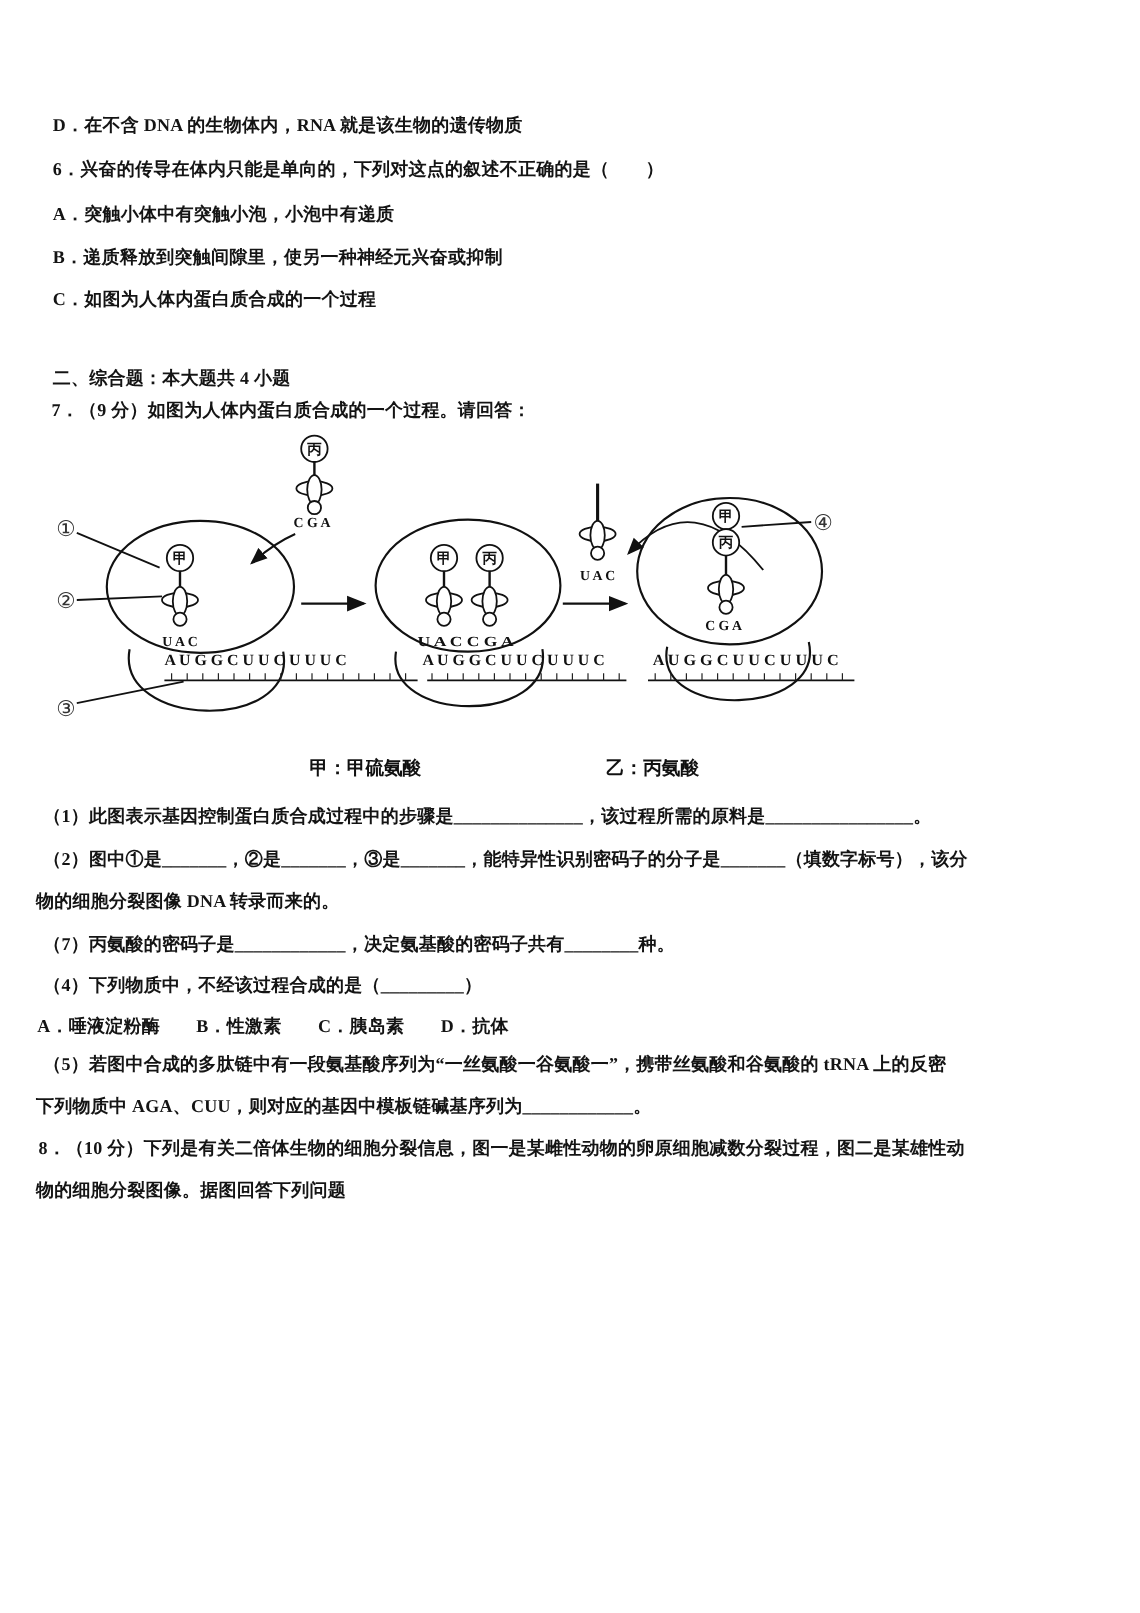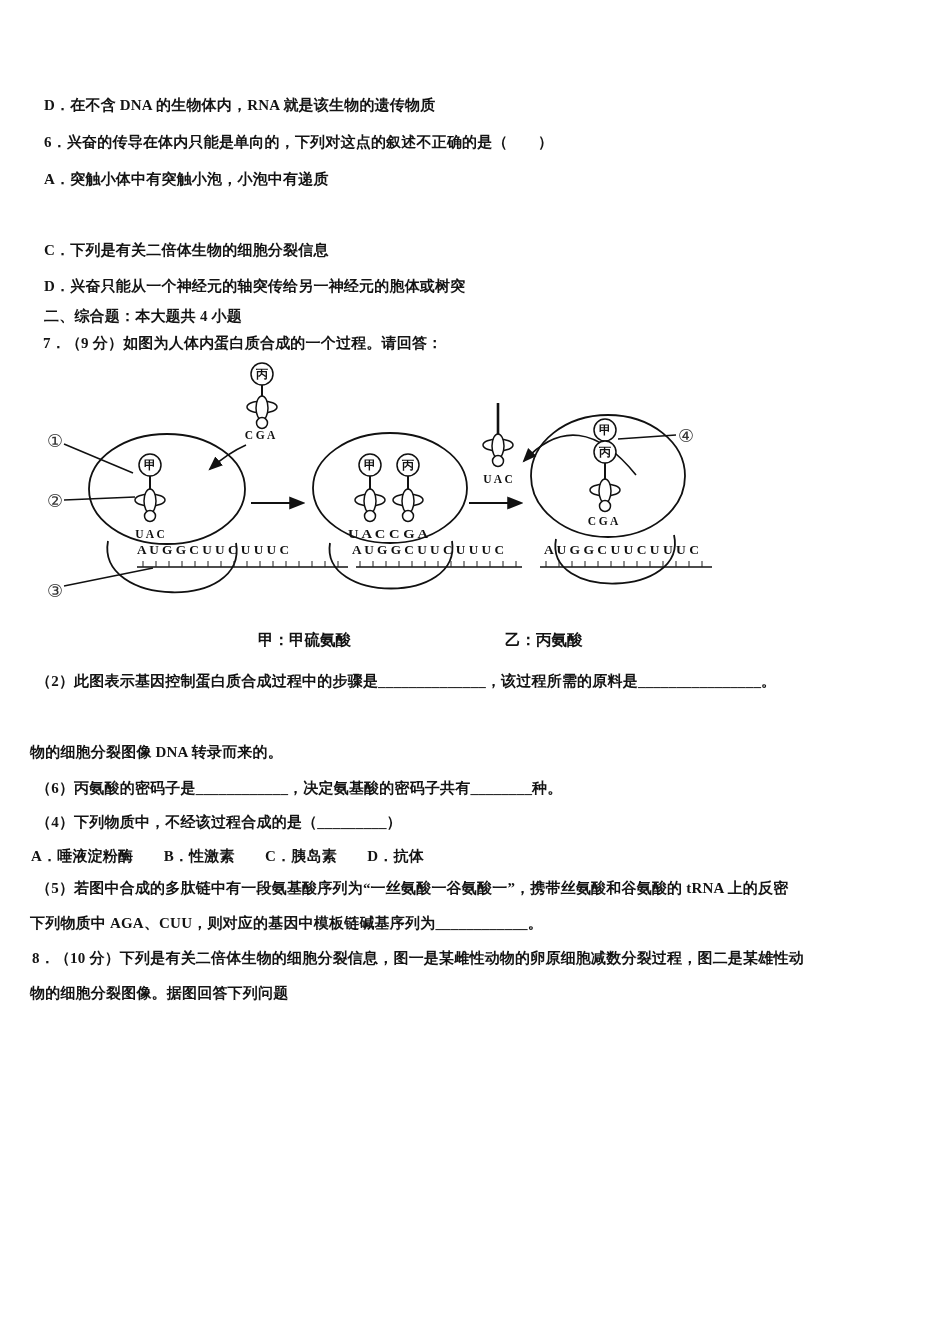--- a/index.html
+++ b/index.html
@@ -15,28 +15,29 @@
   text.co{font-family:"DejaVu Sans",sans-serif;font-size:18px;fill:#333;}
 </style>
 </head>
 <body>
 
 <div class="page">
 
   <div class="ln" style="top:96px;left:44px">D．在不含 DNA 的生物体内，RNA 就是该生物的遗传物质</div>
   <div class="ln" style="top:133px;left:44px">6．兴奋的传导在体内只能是单向的，下列对这点的叙述不正确的是（　　）</div>
   <div class="ln" style="top:170px;left:44px">A．突触小体中有突触小泡，小泡中有递质</div>
-  <div class="ln" style="top:241px;left:44px">C．下列是有关二倍体生物的细胞分裂信息</div>
-  <div class="ln" style="top:277px;left:44px">D．兴奋只能从一个神经元的轴突传给另一神经元的胞体或树突</div>
+  <div class="ln" style="top:206px;left:44px">B．递质释放到突触间隙里，使另一种神经元兴奋或抑制</div>
+  <div class="ln" style="top:241px;left:44px">C．如图为人体内蛋白质合成的一个过程</div>
   <div class="ln" style="top:307px;left:44px">二、综合题：本大题共 4 小题</div>
   <div class="ln" style="top:334px;left:43px">7．（9 分）如图为人体内蛋白质合成的一个过程。请回答：</div>
 
-  <div class="ln" style="top:672px;left:36px">（2）此图表示基因控制蛋白质合成过程中的步骤是______________，该过程所需的原料是________________。</div>
+  <div class="ln" style="top:672px;left:36px">（1）此图表示基因控制蛋白质合成过程中的步骤是______________，该过程所需的原料是________________。</div>
+  <div class="ln" style="top:708px;left:36px">（2）图中①是_______，②是_______，③是_______，能特异性识别密码子的分子是_______（填数字标号），该分</div>
   <div class="ln" style="top:743px;left:30px">物的细胞分裂图像 DNA 转录而来的。</div>
-  <div class="ln" style="top:779px;left:36px">（6）丙氨酸的密码子是____________，决定氨基酸的密码子共有________种。</div>
+  <div class="ln" style="top:779px;left:36px">（7）丙氨酸的密码子是____________，决定氨基酸的密码子共有________种。</div>
   <div class="ln" style="top:813px;left:36px">（4）下列物质中，不经该过程合成的是（_________）</div>
   <div class="ln" style="top:847px;left:31px">A．唾液淀粉酶　　B．性激素　　C．胰岛素　　D．抗体</div>
   <div class="ln" style="top:879px;left:36px">（5）若图中合成的多肽链中有一段氨基酸序列为“一丝氨酸一谷氨酸一”，携带丝氨酸和谷氨酸的 tRNA 上的反密</div>
   <div class="ln" style="top:914px;left:30px">下列物质中 AGA、CUU，则对应的基因中模板链碱基序列为____________。</div>
   <div class="ln" style="top:949px;left:32px">8．（10 分）下列是有关二倍体生物的细胞分裂信息，图一是某雌性动物的卵原细胞减数分裂过程，图二是某雄性动</div>
   <div class="ln" style="top:984px;left:30px">物的细胞分裂图像。据图回答下列问题</div>
 
   <svg class="fig" width="950" height="300" viewBox="0 0 950 300">
     <defs>
       <marker id="ah" viewBox="0 0 10 8" refX="8.5" refY="4" markerWidth="9" markerHeight="8" orient="auto">

